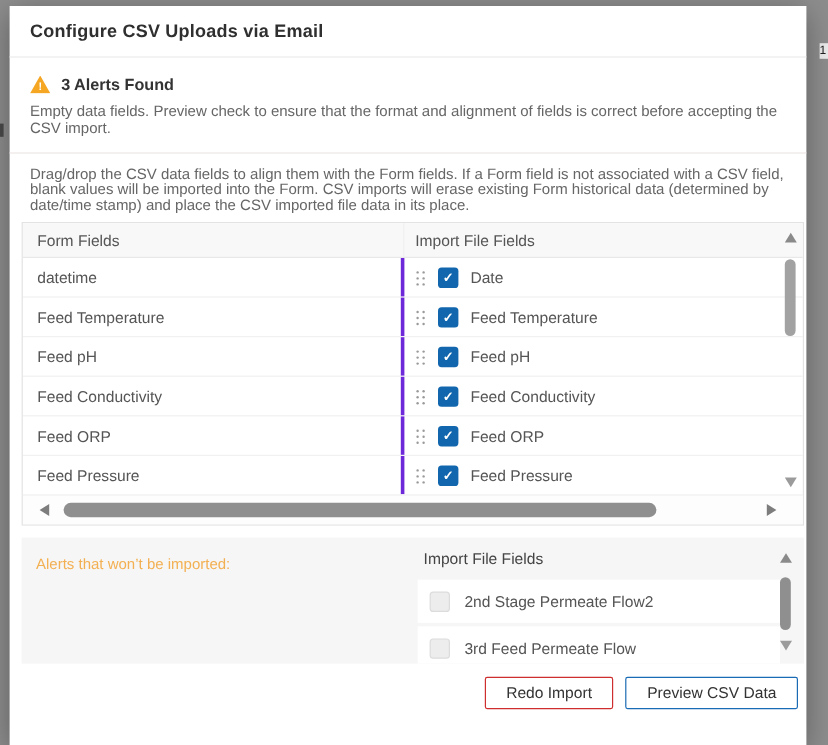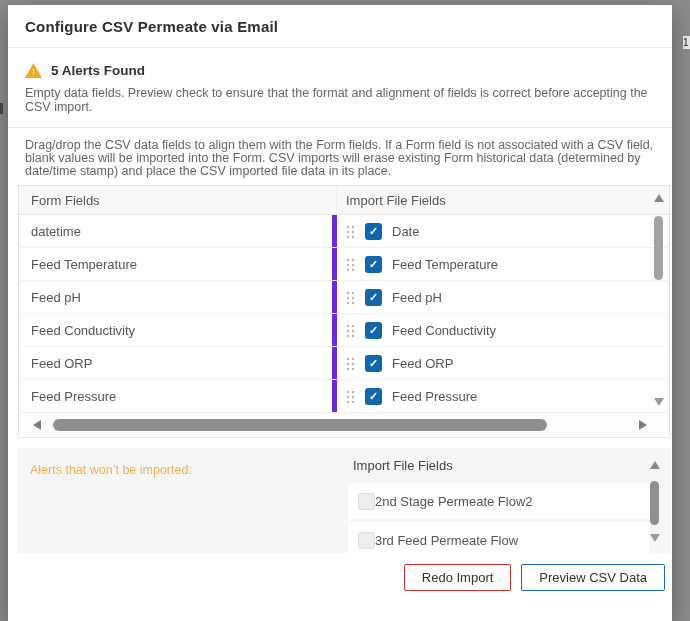--- a/index.html
+++ b/index.html
@@ -50,21 +50,21 @@
     position:relative; margin:7px 2px 0 10px; height:253px;
     border:1px solid #e3e3e3; overflow:hidden; background:#fff;
   }
   .t-header {
     height:29px; background:#f8f8f8; display:flex; align-items:center;
     font-size:13px; color:#555; border-bottom:1px solid #e8e8e8;
   }
   .col-form   { width:318px; padding-left:12px; flex:none; height:100%; display:flex; align-items:center; border-right:1px solid #efefef; }
   .col-import { flex:1; padding-left:9px; }
   .map-row { height:33px; display:flex; align-items:stretch; border-bottom:1px solid #f1f1f1; font-size:13px; color:#555; }
-  .cell-form { width:318px; flex:none; padding-left:12px; display:flex; align-items:center; border-right:5px solid #6d28d9; }
+  .cell-form { width:318px; flex:none; padding-left:12px; display:flex; align-items:center; border-right:3px solid #6d28d9; }
   .cell-import { flex:1; display:flex; align-items:center; gap:10px; padding-left:9px; }
 
   .drag-handle { position:relative; width:9px; height:13px; flex:none; cursor:grab; }
   .drag-handle i {
     position:absolute; left:1px; top:1px; width:2px; height:2px; border-radius:50%;
     background:#9a9a9a;
     box-shadow:5px 0 0 #9a9a9a, 0 5px 0 #9a9a9a, 5px 5px 0 #9a9a9a, 0 10px 0 #9a9a9a, 5px 10px 0 #9a9a9a;
   }
   .cb {
     width:17px; height:17px; border-radius:3px; flex:none;
@@ -95,21 +95,21 @@
 
   
   .excluded-panel {
     position:relative; margin:10px 2px 0 10px; height:105px;
     background:#f6f6f6; overflow:hidden;
   }
   .excluded-label { position:absolute; left:12px; top:15px; font-size:12.5px; color:#f3b052; }
   .excl-col { position:absolute; left:330px; top:0; width:302px; }
   .excl-header { height:35px; display:flex; align-items:center; padding-left:5px; font-size:13px; color:#444; }
   .excl-row {
-    height:36px; background:#fff; display:flex; align-items:center; 
+    height:36px; background:#fff; display:flex; align-items:center; gap:12px;
     padding-left:10px; margin-bottom:3px; font-size:13px; color:#555;
   }
   .excl-vscroll { position:absolute; right:8px; top:0; width:14px; height:105px; }
   .excl-vscroll .tri-up   { position:absolute; top:13px; left:2px; }
   .excl-vscroll .vthumb2  { position:absolute; top:33px; left:2px; width:9px; height:44px; background:#8f8f8f; border-radius:5px; cursor:pointer; }
   .excl-vscroll .tri-down { position:absolute; top:86px; left:2px; }
 
   
   .modal-footer { display:flex; justify-content:flex-end; gap:10px; padding:11px 7px 0 0; }
   .btn {
@@ -121,29 +121,29 @@
 </style>
 </head>
 <body>
 
 <div class="frag-badge">1</div>
 <div class="frag-left"></div>
 
 <div class="modal">
 
   <div class="modal-header">
-    <div class="modal-title">Configure CSV Permeate via Email</div>
+    <div class="modal-title">Configure CSV Uploads via Email</div>
   </div>
 
   <div class="alert-section">
     <div class="alert-title-row">
       <span class="warn-icon">
           <span>!</span>
         </span>
-      <span class="alert-title">5 Alerts Found</span>
+      <span class="alert-title">3 Alerts Found</span>
     </div>
     <div class="alert-desc">Empty data fields. Preview check to ensure that the format and alignment of fields is correct before accepting the CSV import.</div>
   </div>
 
   <div class="edit-section">
     <div class="edit-desc">Drag/drop the CSV data fields to align them with the Form fields. If a Form field is not associated with a CSV field, blank values will be imported into the Form. CSV imports will erase existing Form historical data (determined by date/time stamp) and place the CSV imported file data in its place.</div>
   </div>
 
   <div class="mapping-table">
     <div class="t-header">

